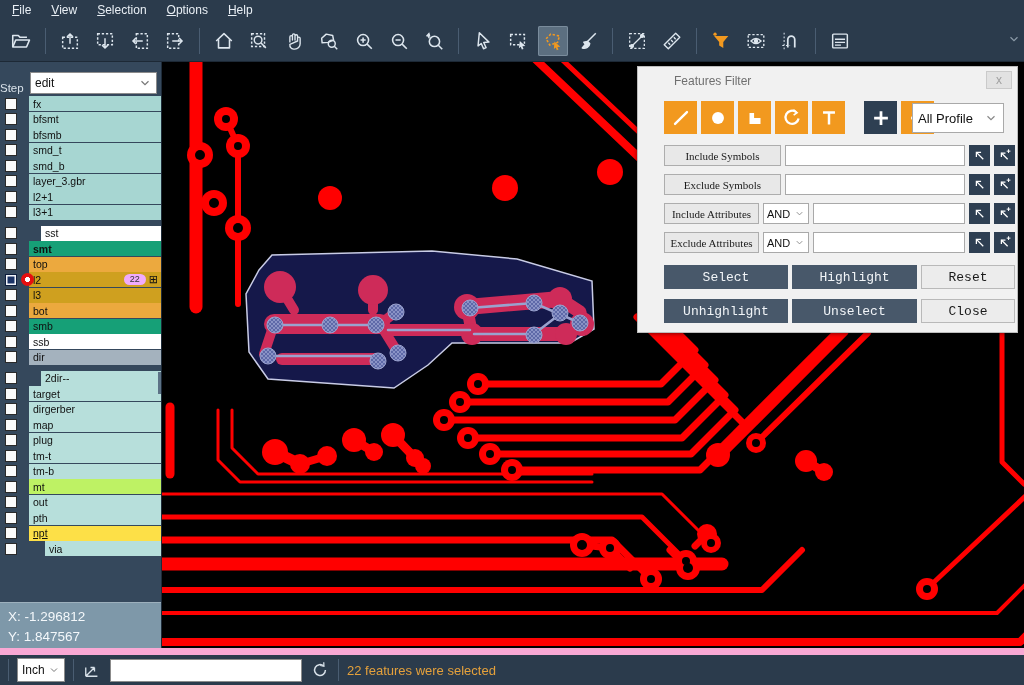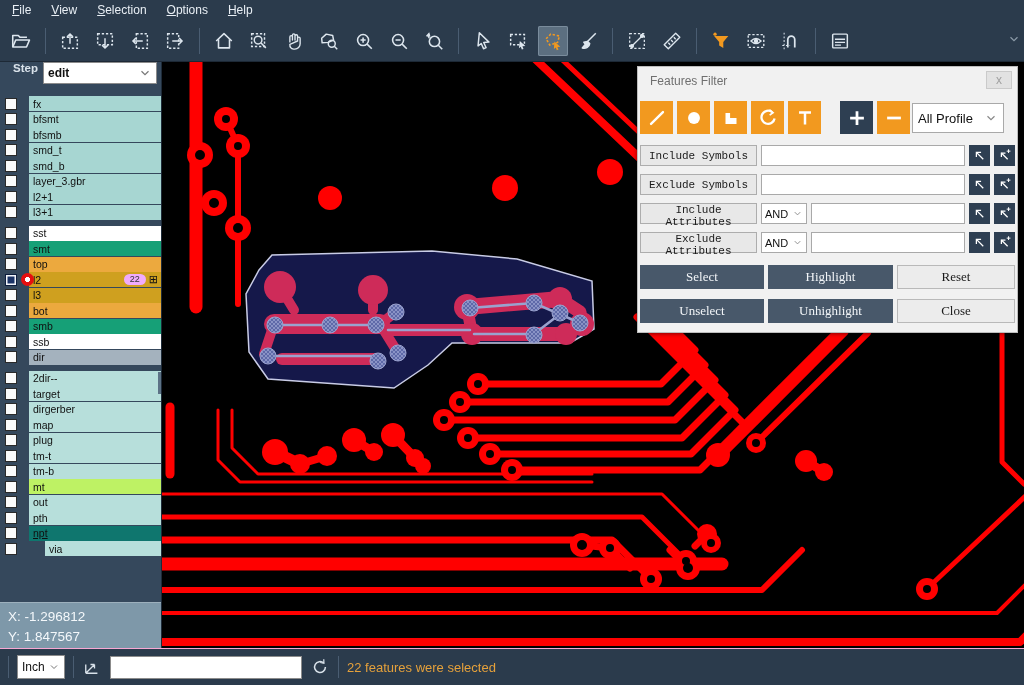--- a/index.html
+++ b/index.html
@@ -20,78 +20,78 @@
     color:#DDE6EE; border-radius:2px; }
   .tbtn.orange { color:var(--accent); }
   .tbtn.active { background:#5C6F80; box-shadow:inset 0 0 0 1px #7A8C9C; }
   .tbtn.sep { width:1px; height:26px; background:#4A5D72; border-radius:0; margin:0 4px; }
   .ic { width:22px; height:22px; display:block; }
   .toolbar-overflow { position:absolute; right:3px; top:32px; width:14px; height:14px; color:#8C9BA8; }
 
   
   .sidebar { position:absolute; left:0; top:62px; width:162px; height:586px;
     background:var(--sidebar_bg); border-right:1px solid #1E2B39; }
-  .step-row { display:flex; align-items:flex-start; height:32px; padding:0 4px 0 13px; gap:4px;font-weight:bold; }
+  .step-row { display:flex; align-items:flex-end; height:32px; padding:0 4px 0 0; gap:4px; }
   .step-label { font-size:11.5px; color:#D9E2EA; width:26px; }
   .step-select { flex:1; height:22px; background:#fff; border:1px solid #8B8B8B; display:flex;
     align-items:center; font-size:12px; color:#111; padding:0 4px; }
   .step-select .chev { margin-left:auto; width:14px; height:14px; color:#777; }
   .layers { padding-top:2px; }
   .lrow { position:relative; display:flex; align-items:center; height:15px; margin-bottom:0.5px; }
-  .lrow.gap { margin-top:6px; }
+  .lrow.gap { margin-top:6px;gap:12px; }
   .chk { width:12px; height:12px; margin-left:5px; background:#FBFBFB; border:1.5px solid #2A2A2A; flex:0 0 auto; }
   .chk.checked { background:#1C3467; border-color:#0D1E3E; box-shadow:inset 0 0 0 1.5px #F2F5FA; }
   .adot { position:absolute; left:21px; top:1px; width:13px; height:13px; border-radius:50%; z-index:2;
     background:radial-gradient(circle, #fff 0 2.5px, #E60F0F 2.8px); }
   .bar { margin-left:12px; flex:1; height:100%; display:flex; align-items:center;
     padding:0 3px 0 4px; font-size:10.5px; color:#101010; overflow:hidden; white-space:nowrap; }
   .cnt { margin-left:auto; background:#f0abfc; border-radius:7px; padding:0 6px; font-size:9px;
     line-height:11px; height:11px; color:#333; }
   .gridglyph { margin-left:3px; font-size:11px; line-height:11px; color:#111; }
   .scroll-thumb { position:absolute; right:0; top:310px; width:3px; height:22px; background:#5C7286; }
   .coords { position:absolute; left:0; bottom:0; width:100%; height:46px; background:var(--coord_panel);
     border-top:1px solid #9DB0BD; color:#F4F8FB; font-size:13.5px; line-height:20px; padding:4px 0 0 8px; }
 
   
   .canvas-wrap { position:absolute; left:162px; top:62px; width:862px; height:586px; background:#000; }
 
   
   .dialog { position:absolute; left:637px; top:66px; width:381px; height:267px;
-    background:#F1F1F1; border:1px solid #BDBDBD; box-shadow:0 1px 4px rgba(0,0,0,.45); }
+    background:#F1F1F1; border:1px solid #BDBDBD; box-shadow:0 1px 4px rgba(0,0,0,.45);padding-left:24px; }
   .dlg-titlebar { height:26px; position:relative; }
   .dlg-title { position:absolute; left:12px; top:7px; font-size:12px; color:#6F6F6F; }
   .dlg-close { position:absolute; right:5px; top:4px; width:26px; height:18px; background:#E2E2E2;
     border:1px solid #CACACA; color:#A0A0A0; font-size:12px; display:flex; align-items:center; justify-content:center; }
   .dlg-tools { display:flex; align-items:center; margin:8px 2px 0 2px; height:33px; gap:4px; }
   .dlgtool { width:33px; height:33px; background:var(--accent); border:none; color:#fff;
     display:flex; align-items:center; justify-content:center; }
   .dlgtool.navy { background:var(--navy); margin-left:15px; }
   .dlgtool .ic { width:22px; height:22px; }
   .profile-select { margin-left:auto; width:92px; height:30px; background:#fff; border:1px solid #A9A9A9;
     display:flex; align-items:center; padding:0 5px; font-size:13px; color:#111; }
   .profile-select .chev { margin-left:auto; width:14px; height:14px; color:#888; }
   .dlg-rows { margin-top:11px; }
   .frow { display:flex; align-items:center; gap:4px; margin:0 2px 8px 2px; height:21px; }
   .flabel { width:117px; height:21px; background:#E8E8E8; border:1px solid #ADADAD; font-size:11px;
-    color:#1A1A1A; font-family:Liberation Mono, monospace; }
+    color:#1A1A1A; font-family:Liberation Serif, serif; }
   .andsel { width:46px; height:21px; background:#fff; border:1px solid #A9A9A9; display:flex;
     align-items:center; font-size:11px; color:#111; padding:0 3px; flex:0 0 auto; }
   .andsel .chev { margin-left:auto; width:11px; height:11px; color:#888; }
   .finput { flex:1; height:21px; border:1px solid #A9A9A9; background:#fff; font-size:11px; padding:0 4px; }
   .abtn { width:21px; height:21px; background:var(--navy); border:none; color:#fff;
     display:flex; align-items:center; justify-content:center; flex:0 0 auto; }
   .abtn .ic { width:15px; height:15px; }
   .dlg-actions { display:grid; grid-template-columns:124px 125px 1fr; gap:10px 4px; margin:12px 2px 0 2px; }
   .dlgact { height:24px; border:none; background:#48586A; color:#F2F5F8; font-size:13px;
-    font-family:Liberation Serif, serif; }
+    font-family:Liberation Mono, monospace; }
   .dlgact.light { background:#ECECEC; border:1px solid #B9B9B9; color:#1A1A1A; }
 
   
   .bottombar { position:absolute; left:0; top:648px; width:1024px; height:37px; background:var(--chrome_bg);
-    display:flex; align-items:center; padding-left:8px; gap:8px; border-top:1px solid #f9a8d4; }
+    display:flex; align-items:center; padding-left:8px; gap:8px; border-top:7px solid #f9a8d4; }
   .bsep { width:1px; height:22px; background:#4A5D72; }
   .unit-select { width:48px; height:24px; background:#fff; border:1px solid #8B8B8B; display:flex;
     align-items:center; font-size:12px; color:#111; padding:0 4px; }
   .unit-select .chev { margin-left:auto; width:12px; height:12px; color:#777; }
   .cicon { width:20px; height:20px; color:#D8E1E9; }
   .binput { width:192px; height:23px; border:1px solid #8B8B8B; background:#fff; font-size:12px; padding:0 5px; }
   .status-text { font-size:13px; color:var(--status_orange); }
 </style>
 </head>
 <body>
@@ -718,21 +718,21 @@
           <span class="chk"></span>
 
           <div class="bar" style="background: rgb(255, 255, 255);">
             <span>sst</span>
 
           </div>
         </div>
         <div class="lrow">
           <span class="chk"></span>
 
-          <div class="bar" style="background: rgb(22, 160, 119);">
+          <div class="bar" style="background: rgb(22, 160, 119); font-weight: bold;">
             <span>smt</span>
 
           </div>
         </div>
         <div class="lrow">
           <span class="chk"></span>
 
           <div class="bar" style="background: rgb(236, 169, 62);">
             <span>top</span>
 
@@ -863,21 +863,21 @@
           <span class="chk"></span>
 
           <div class="bar" style="background: rgb(183, 223, 219);">
             <span>pth</span>
 
           </div>
         </div>
         <div class="lrow">
           <span class="chk"></span>
 
-          <div class="bar" style="background: #0f766e; text-decoration: underline;">
+          <div class="bar" style="background: #fde047; text-decoration: underline;">
             <span>npt</span>
 
           </div>
         </div>
         <div class="lrow">
           <span class="chk"></span>
 
           <div class="bar" style="background: rgb(183, 223, 219); margin-left: 28px;">
             <span>via</span>
 
@@ -1011,22 +1011,22 @@
               <use href="#i-arrow-nw-plus"></use>
             </svg>
           </button>
         </div>
       </div>
     <div class="dlg-actions">
 
     <button class="dlgact">Select</button>
         <button class="dlgact">Highlight</button>
         <button class="dlgact light">Reset</button>
+        <button class="dlgact">Unhighlight</button>
         <button class="dlgact">Unselect</button>
-        <button class="dlgact">Unhighlight</button>
         <button class="dlgact light">Close</button>
       </div>
   </div>
 
   <div class="bottombar">
     <div class="bsep"></div>
     <div class="unit-select">
       <span>Inch</span>
       <svg class="chev" viewBox="0 0 24 24">
           <use href="#i-chevron-down"></use>

